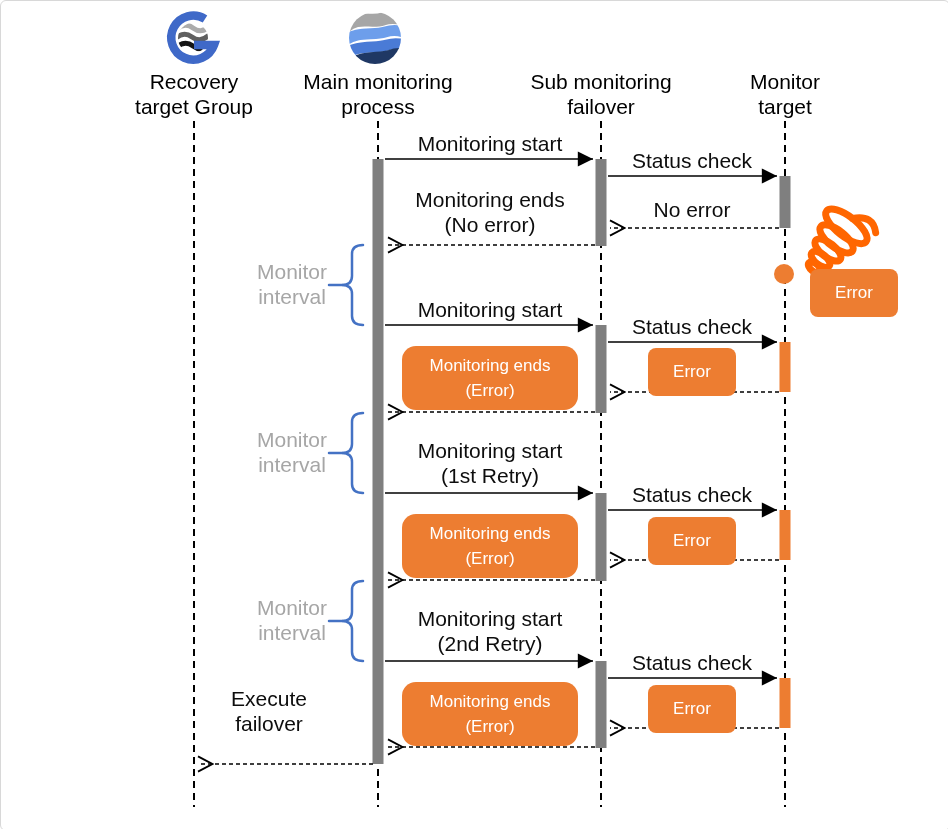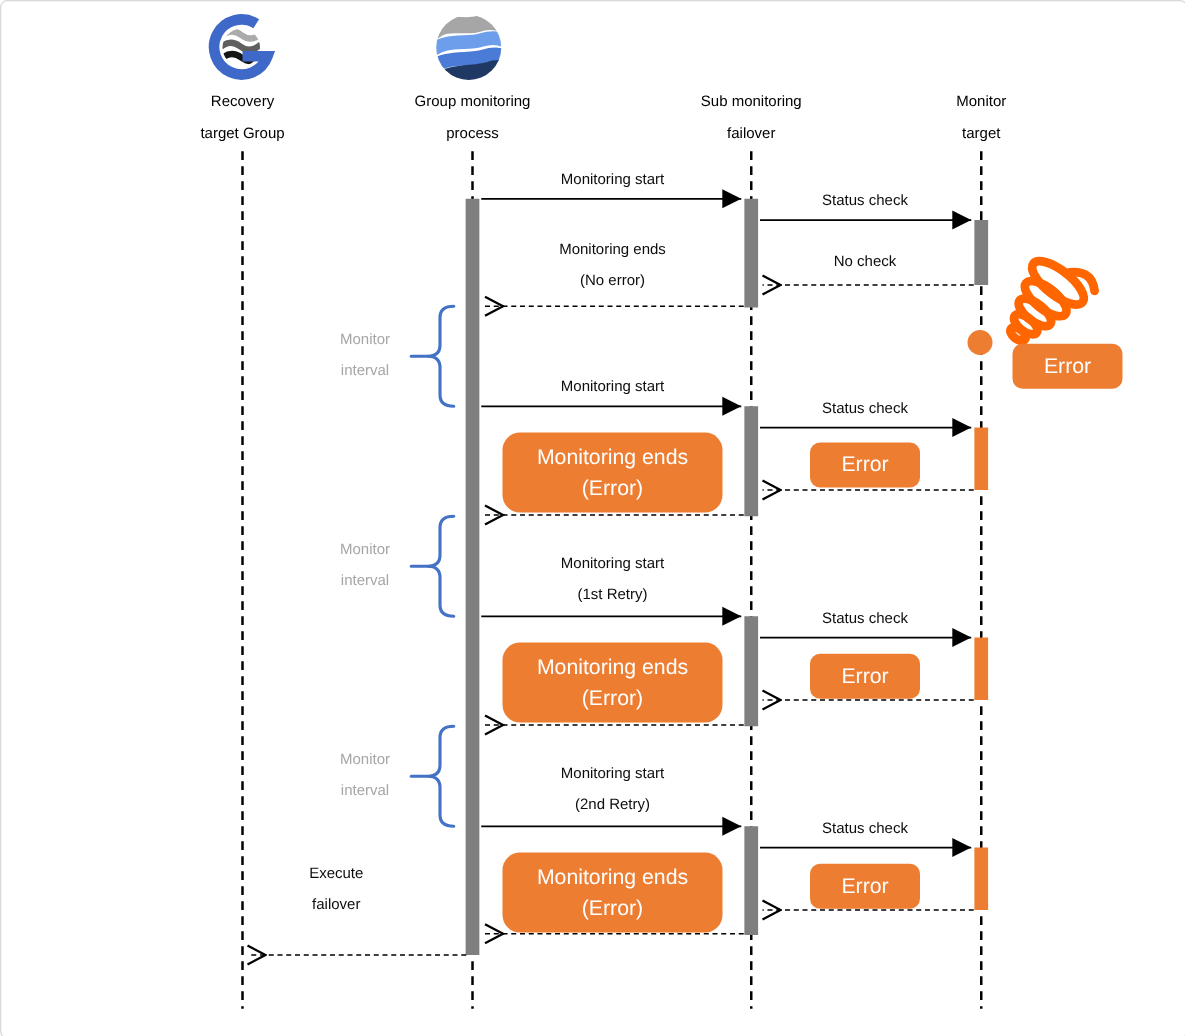--- a/index.html
+++ b/index.html
@@ -4,27 +4,27 @@
 <style>
   html,body{margin:0;padding:0;background:#fff;}
   .canvas{
     position:relative;width:948px;height:829px;background:#ffffff;
     border:1px solid #d8d8d8;border-radius:6px;overflow:hidden;
     font-family:"Liberation Sans", sans-serif;
   }
   svg{position:absolute;left:0;top:0;}
   .lbl{
     position:absolute;transform:translateX(-50%);text-align:center;
-    font-size:12px;line-height:25px;white-space:pre-line;color:#0d0d0d;
+    font-size:21px;line-height:25px;white-space:pre-line;color:#0d0d0d;
   }
   .hdr{color:#000;}
   .interval{color:#a6a6a6;}
   .badge{
     position:absolute;transform:translate(-50%,-50%);
-    width:88px;height:36px;background:#ED7D31;border-radius:8px;
+    width:88px;height:48px;background:#ED7D31;border-radius:8px;
     color:#fff;display:flex;align-items:center;justify-content:center;
     font-size:17px;
   }
   .bigbox{
     position:absolute;transform:translate(-50%,-50%);
     width:176px;height:64px;background:#ED7D31;border-radius:14px;
     color:#fff;display:flex;align-items:center;justify-content:center;
     font-size:17px;line-height:25px;white-space:pre-line;text-align:center;
   }
 </style>
@@ -129,32 +129,32 @@
     <g clip-path="url(#clipS)" fill="none">
       <path d="M 344,26 C 356,14 370,22 382,18 C 392,15 402,17 406,21" stroke="#A6A6A6" stroke-width="13"></path>
       <path d="M 342,41 C 356,29 372,35 384,31 C 394,28 402,30 408,34" stroke="#6D9EEB" stroke-width="11"></path>
       <path d="M 342,54 C 356,43 374,48 386,44 C 396,41 402,43 408,46" stroke="#4A7BD6" stroke-width="11"></path>
       <path d="M 346,67 C 360,56 378,60 390,56 C 398,53 406,55 410,58" stroke="#1F3864" stroke-width="15"></path>
     </g>
   </svg>
 
   <div class="lbl hdr" style="left:193px;top:68px">Recovery
 target Group</div>
-  <div class="lbl hdr" style="left:377px;top:68px">Group monitoring
+  <div class="lbl hdr" style="left:377px;top:68px">Main monitoring
 process</div>
   <div class="lbl hdr" style="left:600px;top:68px">Sub monitoring
 failover</div>
   <div class="lbl hdr" style="left:784px;top:68px">Monitor
 target</div>
 
   <div class="lbl" style="left:489px;top:130px">Monitoring start</div>
   <div class="lbl" style="left:691px;top:147px">Status check</div>
   <div class="lbl" style="left:489px;top:186px">Monitoring ends
 (No error)</div>
-  <div class="lbl" style="left:691px;top:196px">No check</div>
+  <div class="lbl" style="left:691px;top:196px">No error</div>
   <div class="lbl" style="left:489px;top:296px">Monitoring start</div>
   <div class="lbl" style="left:691px;top:313px">Status check</div>
   <div class="lbl" style="left:489px;top:437px">Monitoring start
 (1st Retry)</div>
   <div class="lbl" style="left:691px;top:481px">Status check</div>
   <div class="lbl" style="left:489px;top:605px">Monitoring start
 (2nd Retry)</div>
   <div class="lbl" style="left:691px;top:649px">Status check</div>
   <div class="lbl" style="left:268px;top:685px">Execute
 failover</div>

